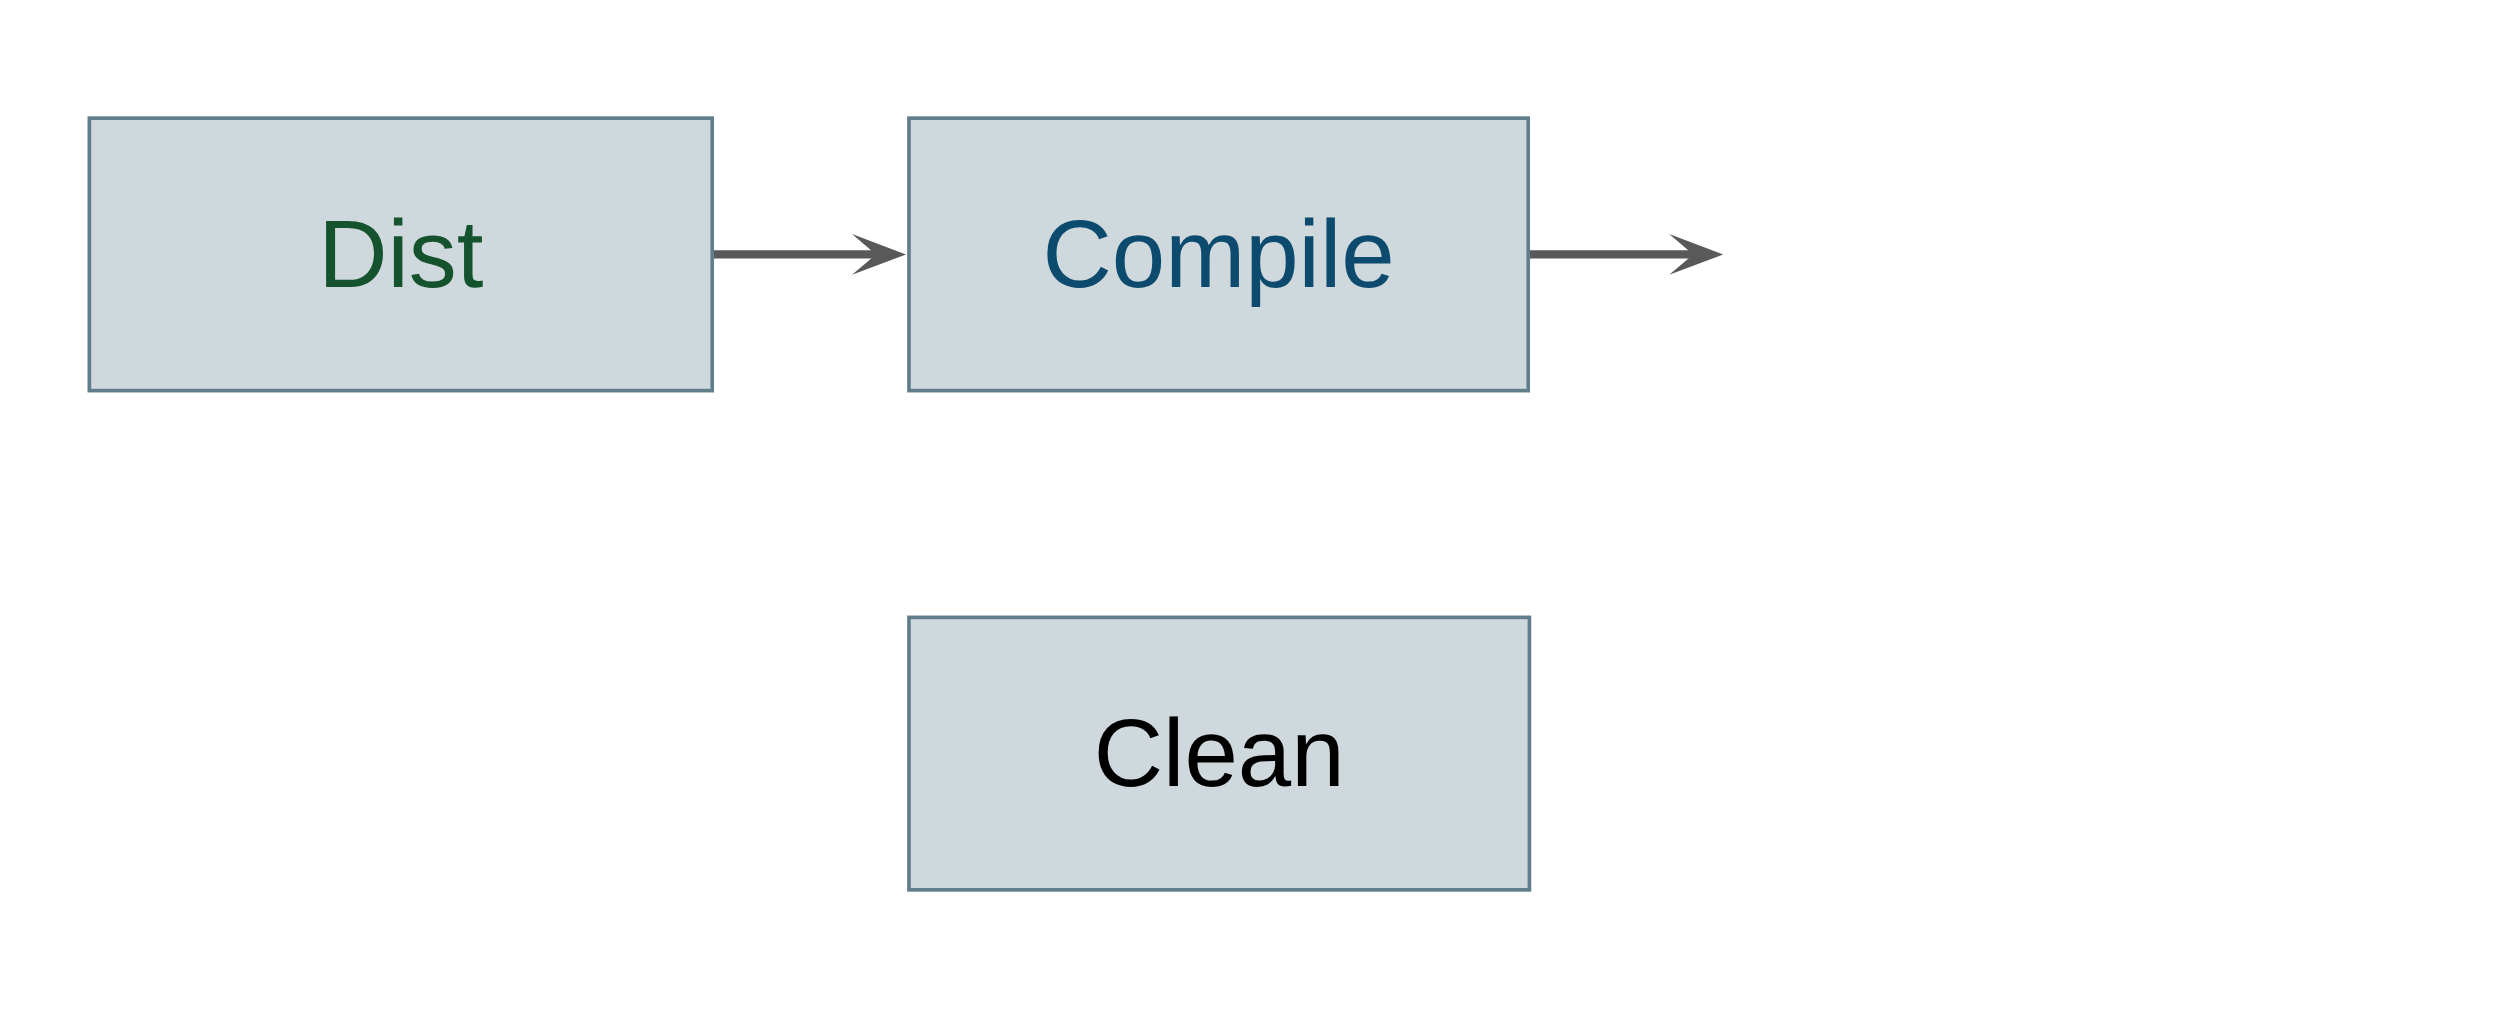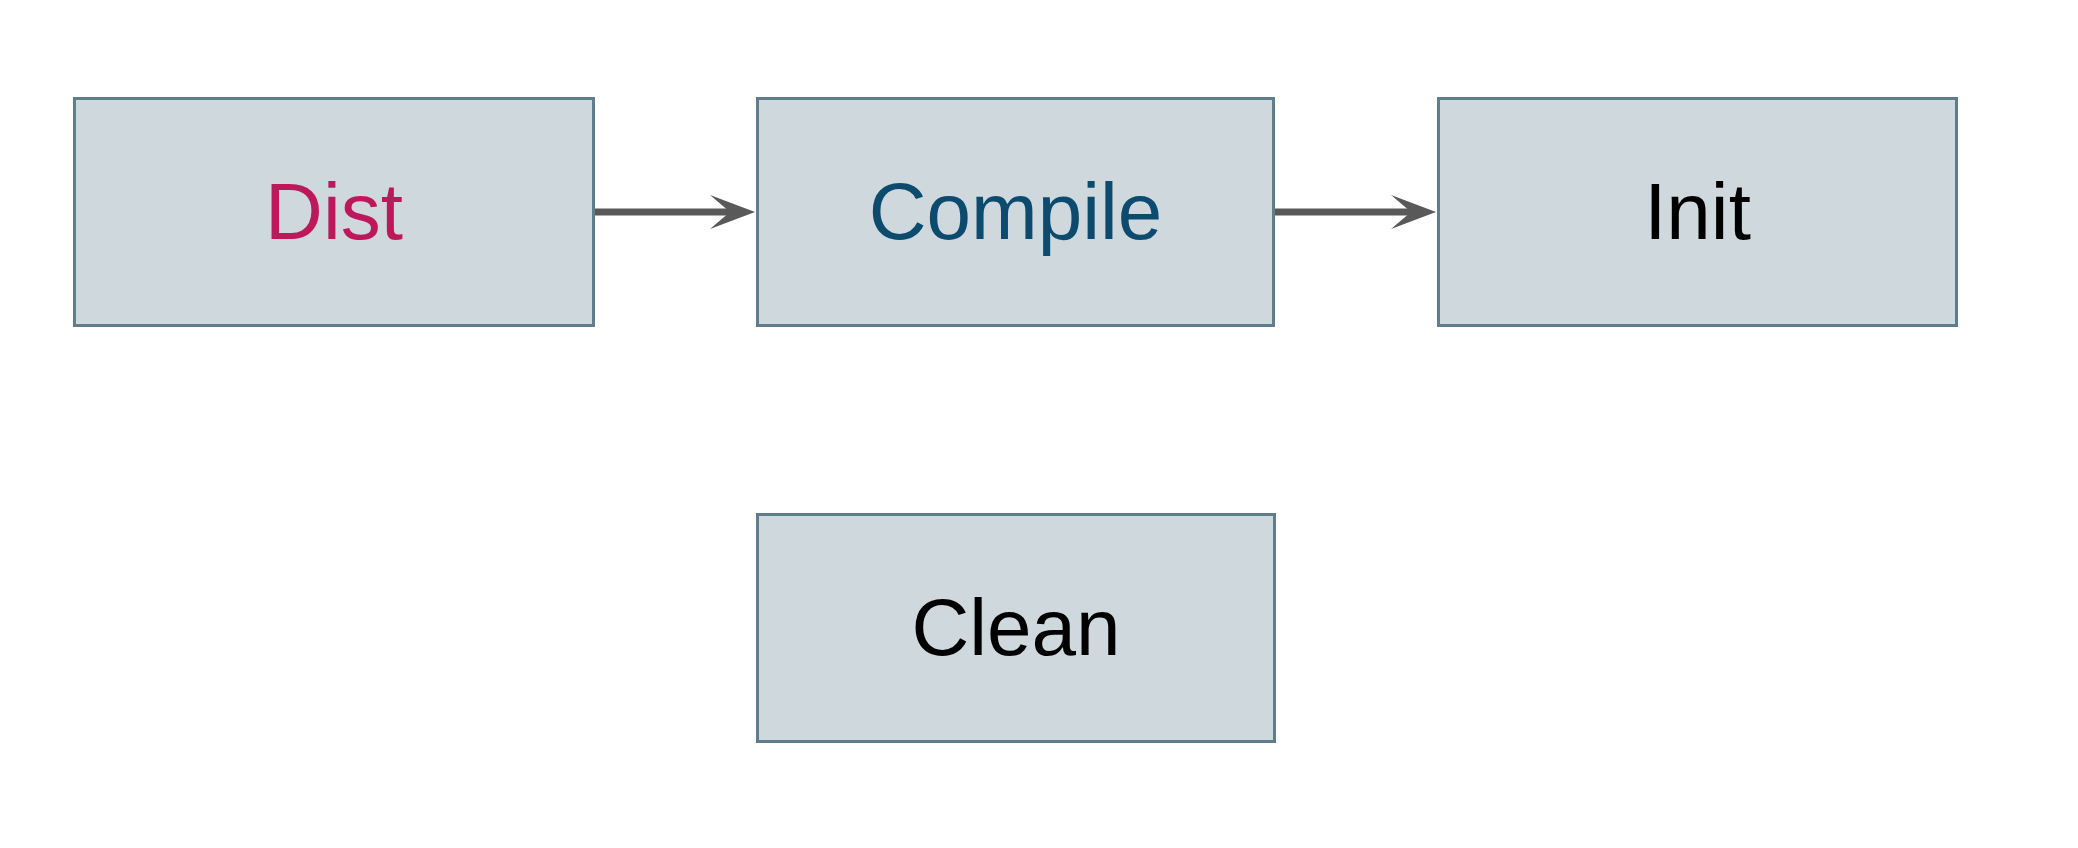--- a/index.html
+++ b/index.html
@@ -47,24 +47,21 @@
       <g>
         <line x1="595" y1="212" x2="733" y2="212" stroke="#595959" stroke-width="7"></line>
         <polygon points="755,212 710,195 730,212 710,229" fill="#595959"></polygon>
       </g>
       <g>
         <line x1="1275" y1="212" x2="1414" y2="212" stroke="#595959" stroke-width="7"></line>
         <polygon points="1436,212 1391,195 1411,212 1391,229" fill="#595959"></polygon>
       </g>
     </svg>
 <div class="node" style="left: 73px; top: 97px; width: 522px; height: 230px; background: rgb(207, 216, 220); border-color: rgb(96, 125, 139);">
-      <span class="node-label" style="color: #be185d;">Dist</span>
+      <span class="node-label" style="color: #14532d;">Dist</span>
     </div>
     <div class="node" style="left: 756px; top: 97px; width: 519px; height: 230px; background: rgb(207, 216, 220); border-color: rgb(96, 125, 139);">
       <span class="node-label" style="color: #0c4a6e;">Compile</span>
-    </div>
-    <div class="node" style="left: 1437px; top: 97px; width: 521px; height: 230px; background: rgb(207, 216, 220); border-color: rgb(96, 125, 139);">
-      <span class="node-label" style="color: rgb(0, 0, 0);">Init</span>
     </div>
     <div class="node" style="left: 756px; top: 513px; width: 520px; height: 230px; background: rgb(207, 216, 220); border-color: rgb(96, 125, 139); text-align: right;">
       <span class="node-label" style="color: rgb(0, 0, 0);">Clean</span>
     </div>
   </div>
 
 </body></html>

